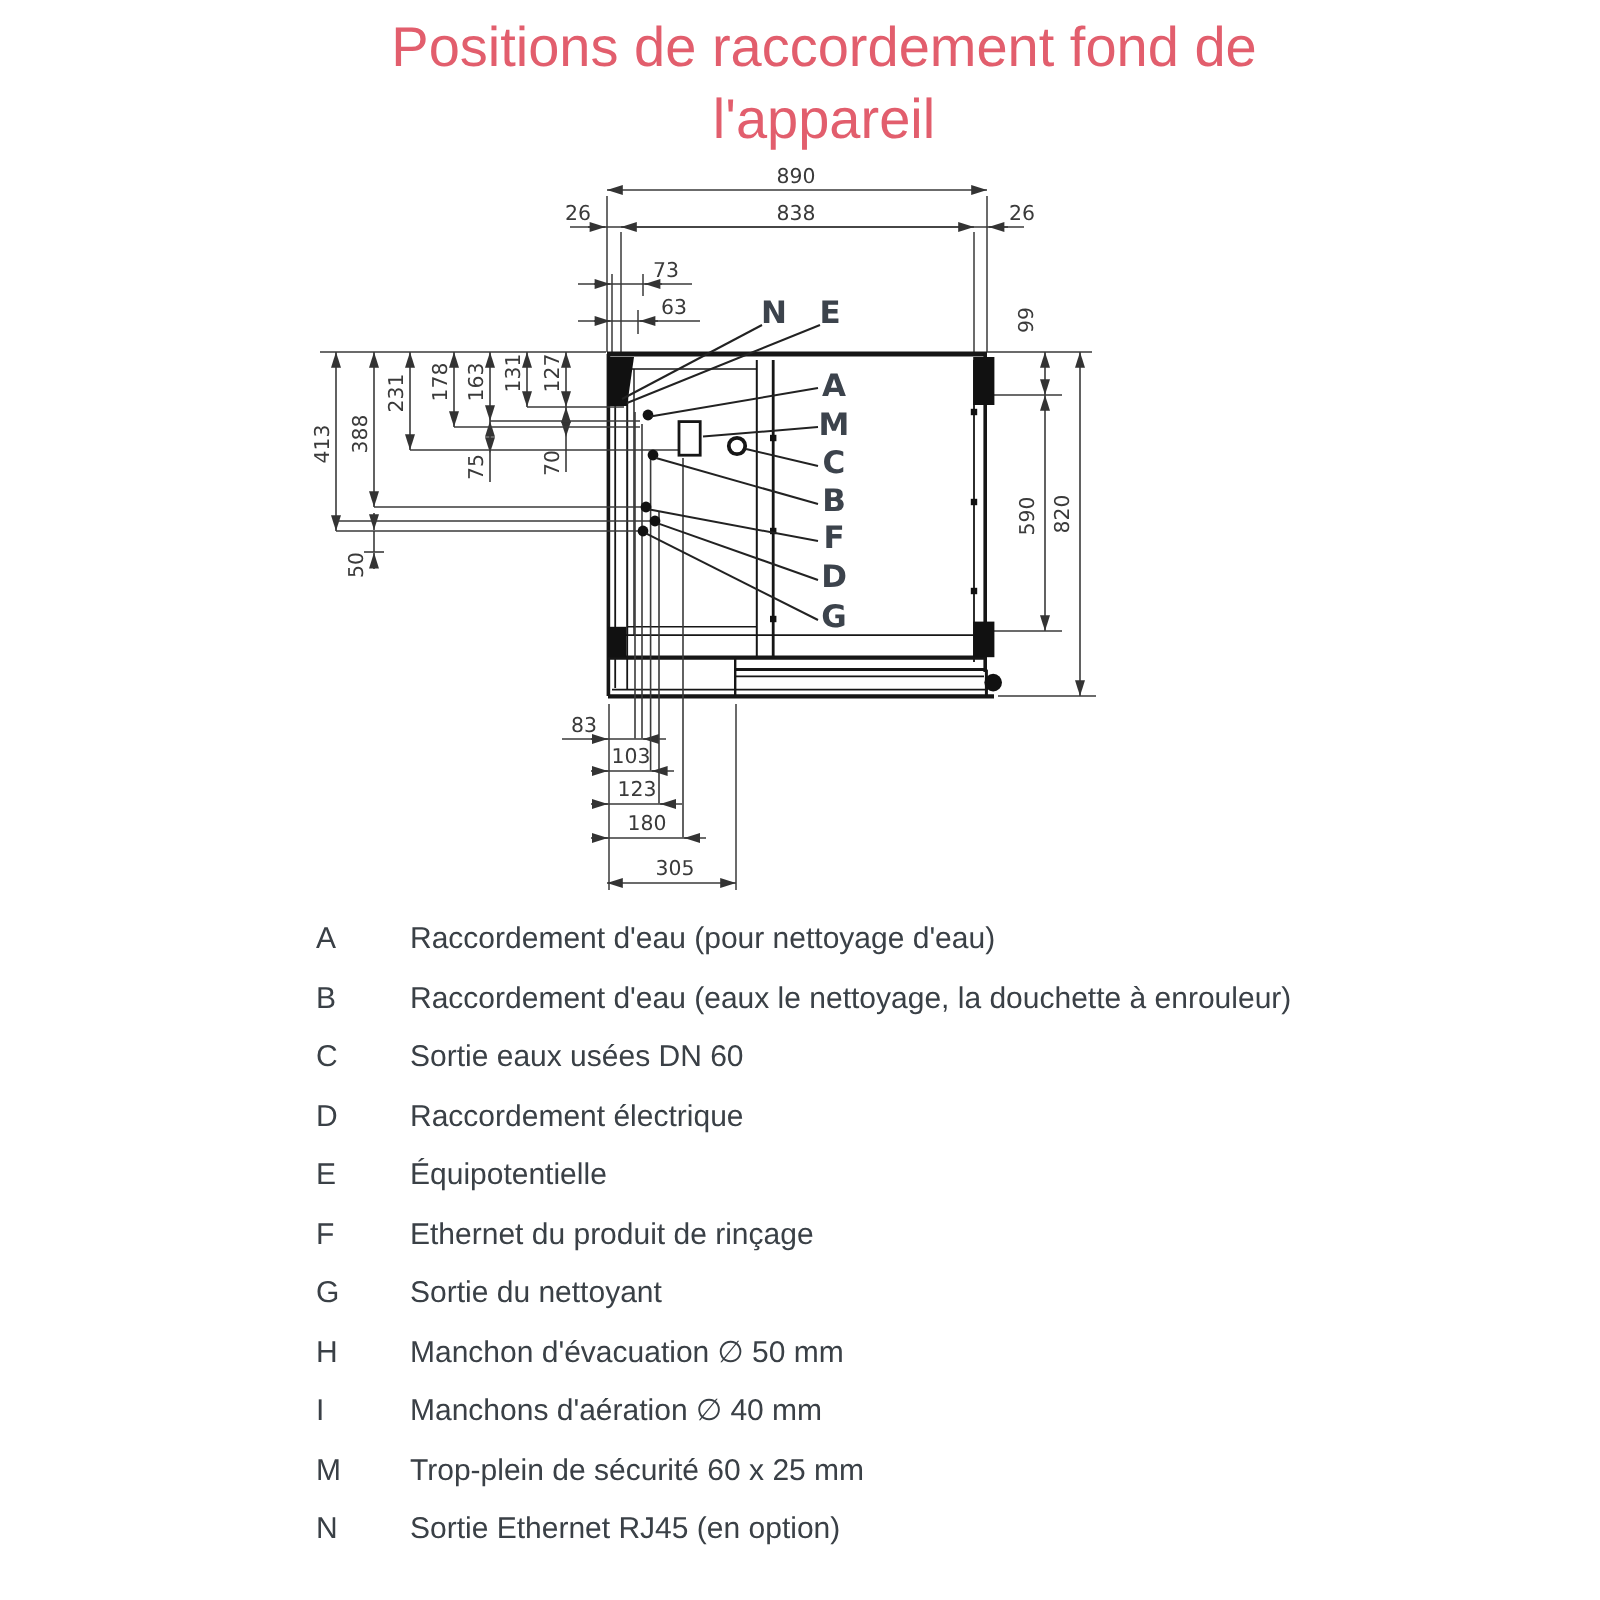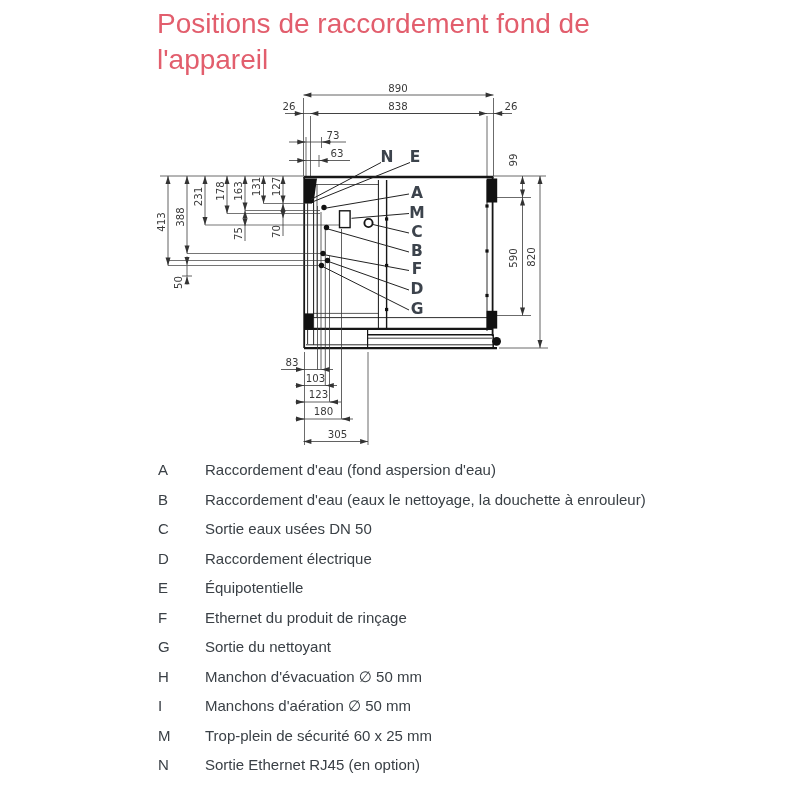--- a/index.html
+++ b/index.html
@@ -3,21 +3,21 @@
 <meta charset="utf-8">
 <style>
   html,body{margin:0;padding:0;background:#ffffff;}
   body{
     width:800px;height:800px;position:relative;overflow:hidden;
     font-family:"Liberation Sans","DejaVu Sans",sans-serif;
   }
   .page-title{
     position:absolute;left:157px;top:6px;width:510px;
     font-size:28px;line-height:1.27;font-weight:400;
-    color:#e25e6d;margin:0;letter-spacing:0;
+    color:#e25e6d;margin:0;letter-spacing:0;text-align:center;
   }
   .drawing{
     position:absolute;left:150px;top:80px;width:420px;height:380px;
   }
   .drawing text{
     font-family:"DejaVu Sans","Liberation Sans",sans-serif;
     fill:#3a3a3a;font-size:10.2px;
   }
   .drawing text.pt{
     font-size:15.5px;font-weight:600;fill:#3c434c;
@@ -224,29 +224,29 @@
     <text x="315.5" y="381.5">103</text>
     <text x="318.5" y="398">123</text>
     <text x="323.5" y="415">180</text>
     <text x="337.5" y="437.5">305</text>
   </g>
 </svg>
 
 <div class="legend">
   <div class="lg-row">
     <span class="lg-key">A</span>
-    <span class="lg-text">Raccordement d'eau (fond aspersion d'eau)</span>
+    <span class="lg-text">Raccordement d'eau (pour nettoyage d'eau)</span>
   </div>
   <div class="lg-row">
     <span class="lg-key">B</span>
     <span class="lg-text">Raccordement d'eau (eaux le nettoyage, la douchette à enrouleur)</span>
   </div>
   <div class="lg-row">
     <span class="lg-key">C</span>
-    <span class="lg-text">Sortie eaux usées DN 50</span>
+    <span class="lg-text">Sortie eaux usées DN 60</span>
   </div>
   <div class="lg-row">
     <span class="lg-key">D</span>
     <span class="lg-text">Raccordement électrique</span>
   </div>
   <div class="lg-row">
     <span class="lg-key">E</span>
     <span class="lg-text">Équipotentielle</span>
   </div>
   <div class="lg-row">
@@ -256,21 +256,21 @@
   <div class="lg-row">
     <span class="lg-key">G</span>
     <span class="lg-text">Sortie du nettoyant</span>
   </div>
   <div class="lg-row">
     <span class="lg-key">H</span>
     <span class="lg-text">Manchon d'évacuation ∅ 50 mm</span>
   </div>
   <div class="lg-row">
     <span class="lg-key">I</span>
-    <span class="lg-text">Manchons d'aération ∅ 50 mm</span>
+    <span class="lg-text">Manchons d'aération ∅ 40 mm</span>
   </div>
   <div class="lg-row">
     <span class="lg-key">M</span>
     <span class="lg-text">Trop-plein de sécurité 60 x 25 mm</span>
   </div>
   <div class="lg-row">
     <span class="lg-key">N</span>
     <span class="lg-text">Sortie Ethernet RJ45 (en option)</span>
   </div>
 </div>

